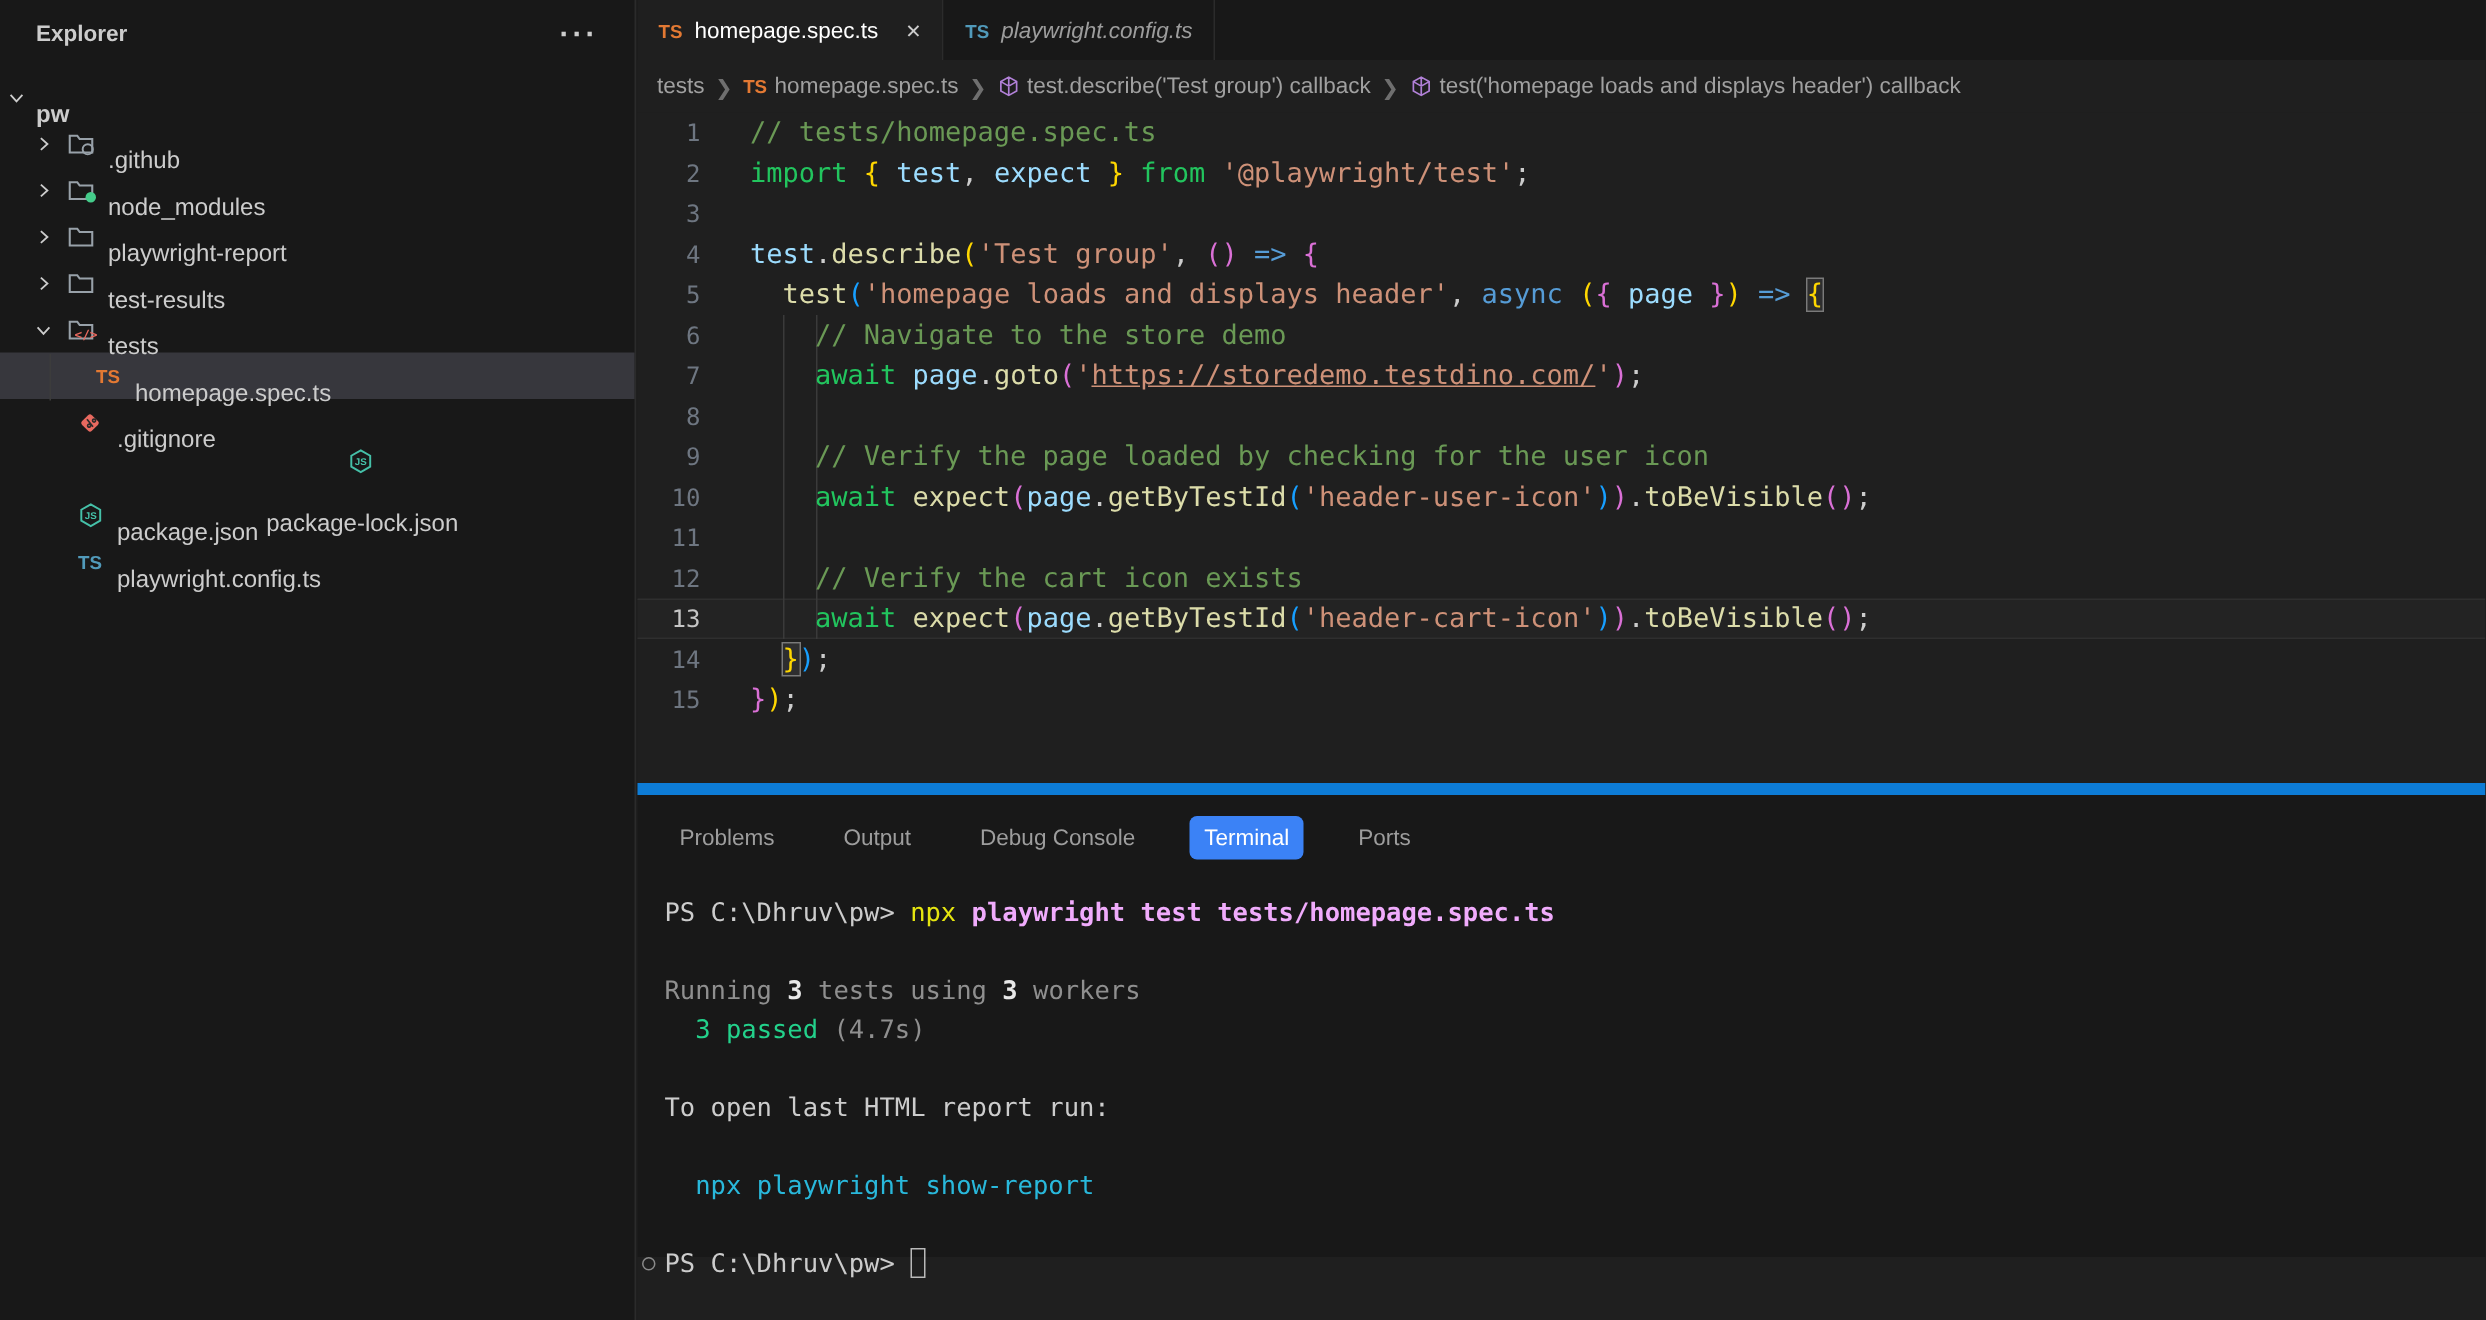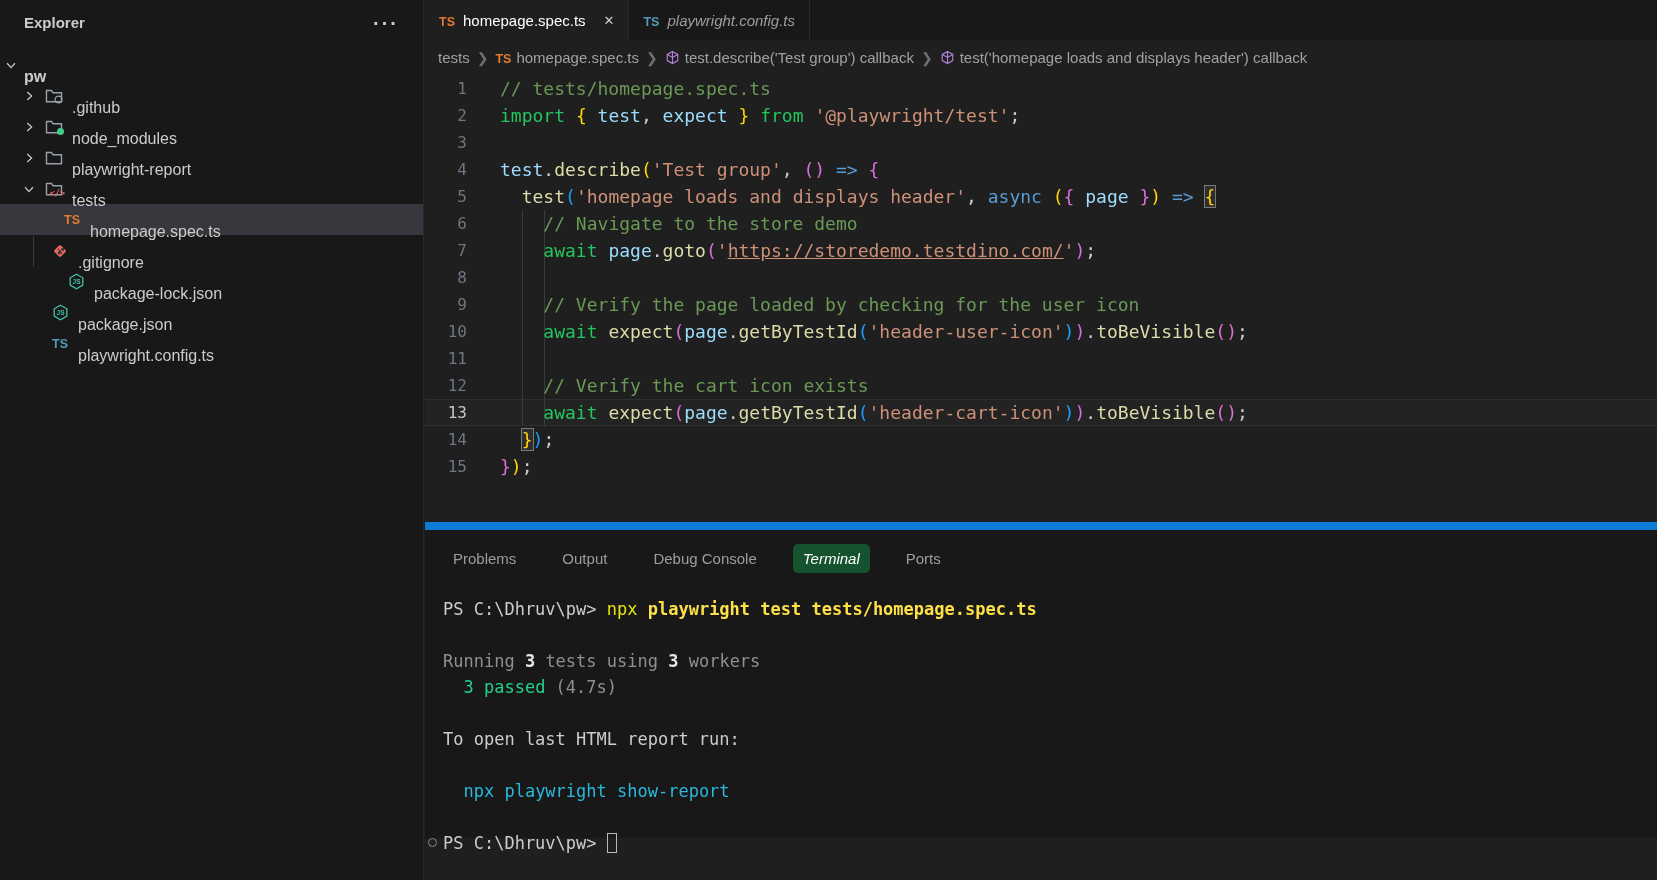--- a/index.html
+++ b/index.html
@@ -45,24 +45,24 @@
   .tok-var { color:#9cdcfe; } .tok-fn { color:#dcdcaa; } .tok-str { color:#ce9178; }
   .tok-strU { color:#ce9178; text-decoration:underline; cursor:pointer; }
   .tok-com { color:#6a9955; } .tok-b1 { color:#ffd700; } .tok-b2 { color:#da70d6; } .tok-b3 { color:#179fff; }
   .tok-b1m { color:#ffd700; outline:1px solid #7a7a7a; background:rgba(90,93,94,0.25); }
 
   
   .sash { position:absolute; left:0; top:522px; width:1232px; height:8px; cursor:ns-resize; }
   .panel { position:absolute; left:0; top:530px; width:1232px; height:308px; background:#181818; }
   .panel-tabs { display:flex; align-items:center; gap:26px; padding:10px 0 0 18px; height:46px; }
   .ptab { font-size:15px; color:#9d9d9d; cursor:pointer; padding:6px 10px; border-radius:5px; }
-  .ptab.active { color:#ffffff; background:#14532d;font-style:italic; }
+  .ptab.active { color:#ffffff; background:#3b82f6; }
   .terminal { position:absolute; left:18px; top:66px; font-family:"DejaVu Sans Mono","Liberation Mono",monospace; font-size:17px; }
   .term-line { position:relative; height:26px; line-height:26px; white-space:pre; }
-  .t-fg { color:#cccccc; } .t-yellow { color:#e5e510; } .t-bold { color:#fde047; font-weight:700; }
+  .t-fg { color:#cccccc; } .t-yellow { color:#e5e510; } .t-bold { color:#f0abfc; font-weight:700; }
   .t-dim { color:#8f8f8f; } .t-dimb { color:#e8e8e8; font-weight:700; } .t-green { color:#23d18b; } .t-cyan { color:#29b8db; }
   .term-cursor { display:inline-block; width:10px; height:20px; border:1px solid #b9b9b9; vertical-align:-4px; }
   .cmd-circle { position:absolute; left:-15px; top:8px; width:9px; height:9px; border:1.5px solid #8a8a8a; border-radius:50%; }
 
   svg { display:block; }
 </style>
 </head>
 <body>
 
 <div class="sidebar">
@@ -117,20 +117,33 @@
         </span>
         <span class="ficon">
           <svg width="18" height="16" viewBox="0 0 18 16">
             <path d="M1.5 2.5h5l1.6 2.2h8.4v9H1.5z" fill="none" stroke="#98a1a9" stroke-width="1.4"></path>
           </svg>
         </span>
         <span class="tree-label">playwright-report</span>
       </div>
       <div class="tree-row" style="padding-left: 20px;">
         <span class="chev">
+          <svg width="14" height="14" viewBox="0 0 16 16" style="transform:rotate(0deg)">
+            <path d="M6 3.5l5 4.5-5 4.5" fill="none" stroke="#cccccc" stroke-width="1.4"></path>
+          </svg>
+        </span>
+        <span class="ficon">
+          <svg width="18" height="16" viewBox="0 0 18 16">
+            <path d="M1.5 2.5h5l1.6 2.2h8.4v9H1.5z" fill="none" stroke="#98a1a9" stroke-width="1.4"></path>
+          </svg>
+        </span>
+        <span class="tree-label">test-results</span>
+      </div>
+      <div class="tree-row" style="padding-left: 20px;">
+        <span class="chev">
           <svg width="14" height="14" viewBox="0 0 16 16" style="transform:rotate(90deg)">
             <path d="M6 3.5l5 4.5-5 4.5" fill="none" stroke="#cccccc" stroke-width="1.4"></path>
           </svg>
         </span>
         <span class="ficon">
           <svg width="18" height="16" viewBox="0 0 18 16">
             <path d="M1.5 2.5h5l1.6 2.2h8.4v9H1.5z" fill="none" stroke="#98a1a9" stroke-width="1.4"></path>
           </svg>
           <span style="position:absolute;right:-1px;bottom:1px;font-size:8.5px;font-weight:700;color:#e8695f;font-family:'DejaVu Sans Mono',monospace">&lt;/&gt;</span>
         </span>
@@ -144,21 +157,21 @@
       </div>
       <div class="tree-row" style="padding-left: 44px;">
         <span class="ficon">
           <svg width="16" height="16" viewBox="0 0 16 16">
             <rect x="3.4" y="3.4" width="9.2" height="9.2" rx="1.8" transform="rotate(45 8 8)" fill="#e8695f"></rect>
             <path d="M6 5.5l4 5M9.7 6.4a1 1 0 100-.01M6.4 9.8a1 1 0 100-.01" stroke="#2a2a2a" stroke-width="1.1" fill="none"></path>
           </svg>
         </span>
         <span class="tree-label">.gitignore</span>
       </div>
-      <div class="tree-row" style="padding-left: 60px;">
+      <div class="tree-row" style="padding-left: 60px; flex-direction: column;">
         <span class="ficon">
           <svg width="17" height="17" viewBox="0 0 17 17">
             <path d="M8.5 1.2l6.3 3.6v7.3l-6.3 3.6-6.3-3.6V4.8z" fill="none" stroke="#45c0a8" stroke-width="1.3"></path>
             <text x="8.5" y="11" text-anchor="middle" font-size="6.5" font-weight="bold" fill="#45c0a8" font-family="Liberation Sans,sans-serif">JS</text>
           </svg>
         </span>
         <span class="tree-label">package-lock.json</span>
       </div>
       <div class="tree-row" style="padding-left: 44px;">
         <span class="ficon">

